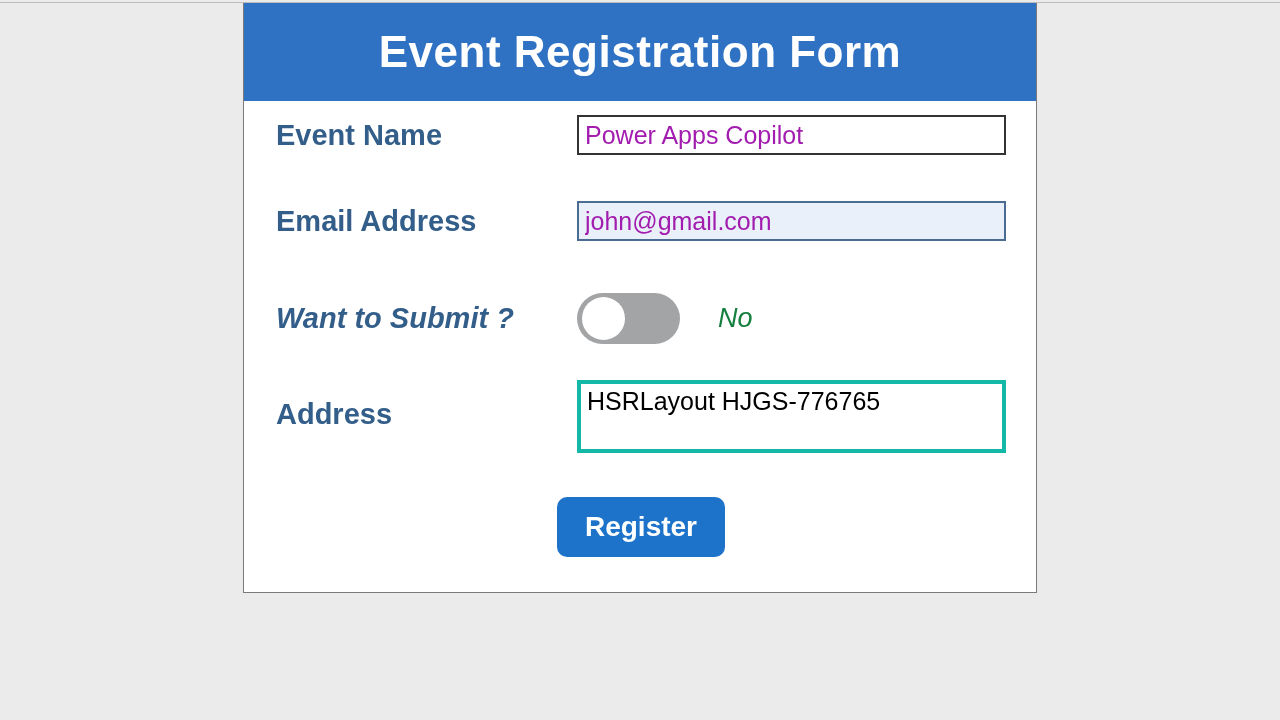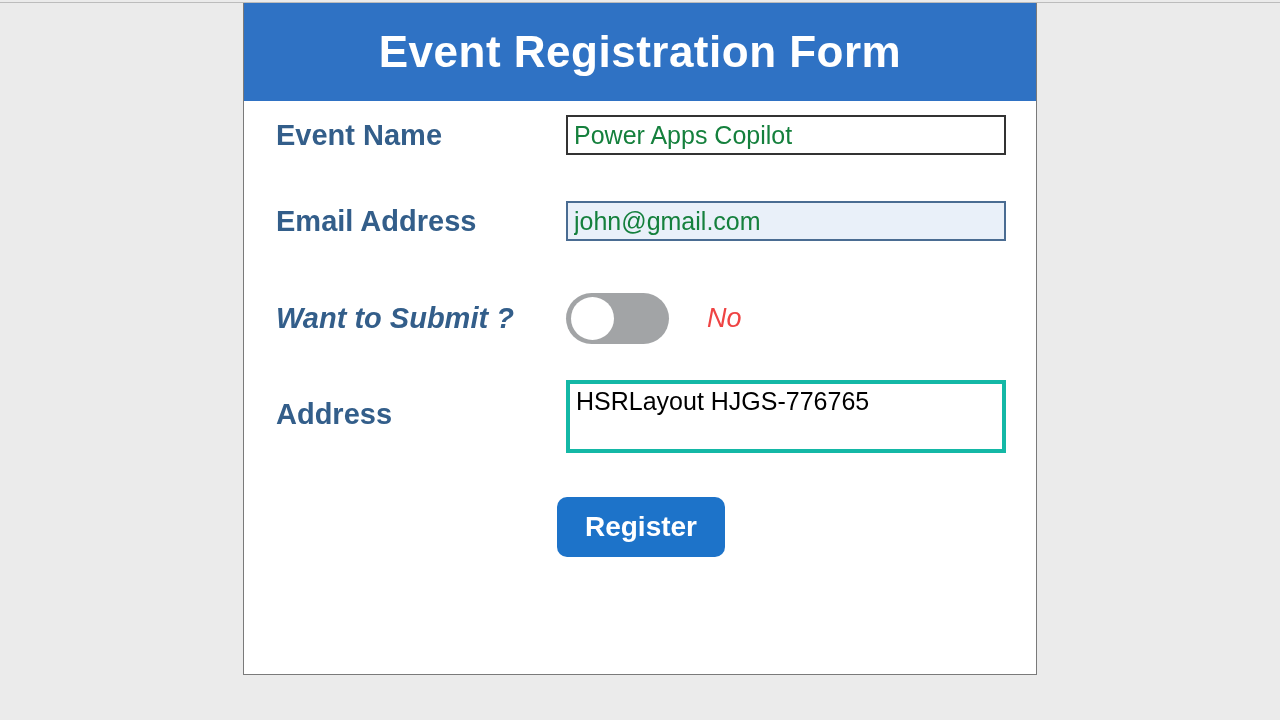--- a/index.html
+++ b/index.html
@@ -18,21 +18,21 @@
       right: 0;
       height: 1px;
       background: #bcbcbc;
     }
     .form-card {
       width: 794px;
       margin: 0 auto;
       background: #fff;
       border: 1px solid #7a7a7a;
       border-top: none;
-      height: 672px;
+      height: 590px;
       display: flex;
       flex-direction: column;
     }
     .form-header {
       background: #2f72c4;
       height: 98px;
       display: flex;
       align-items: center;
       justify-content: center;
     }
@@ -45,36 +45,37 @@
     .form-body {
       flex: 1;
       padding: 14px 30px 0 32px;
       display: flex;
       flex-direction: column;
     }
     .row {
       display: flex;
       align-items: center;
       margin-bottom: 46px;
+      gap: 11px;
     }
     .label {
       width: 290px;
       font-size: 29px;
       font-weight: 600;
       color: #335e8a;
     }
     .input {
       flex: 1;
       height: 40px;
       font-size: 25px;
       font-family: inherit;
       padding: 3px 6px;
       border: 2px solid #4a6c92;
       background: #e9f0f9;
-      color: #15803d;
+      color: #a21caf;
     }
     .input.white {
       background: #fff;
       border: 2px solid #333;
     }
     .textarea {
       flex: 1;
       height: 73px;
       font-size: 25px;
       font-family: inherit;
@@ -100,21 +101,21 @@
       position: absolute;
       top: 4px;
       left: 5px;
       width: 43px;
       height: 43px;
       background: #fff;
       border-radius: 50%;
     }
     .toggle-text {
       font-size: 27px;
-      color: #ef4444;
+      color: #15803d;
     }
     .row.toggle-row {
       margin-top: 6px;
       margin-bottom: 36px;
       font-style: italic;
     }
     .row.address-row {
       align-items: flex-start;
       margin-bottom: 44px;
     }

